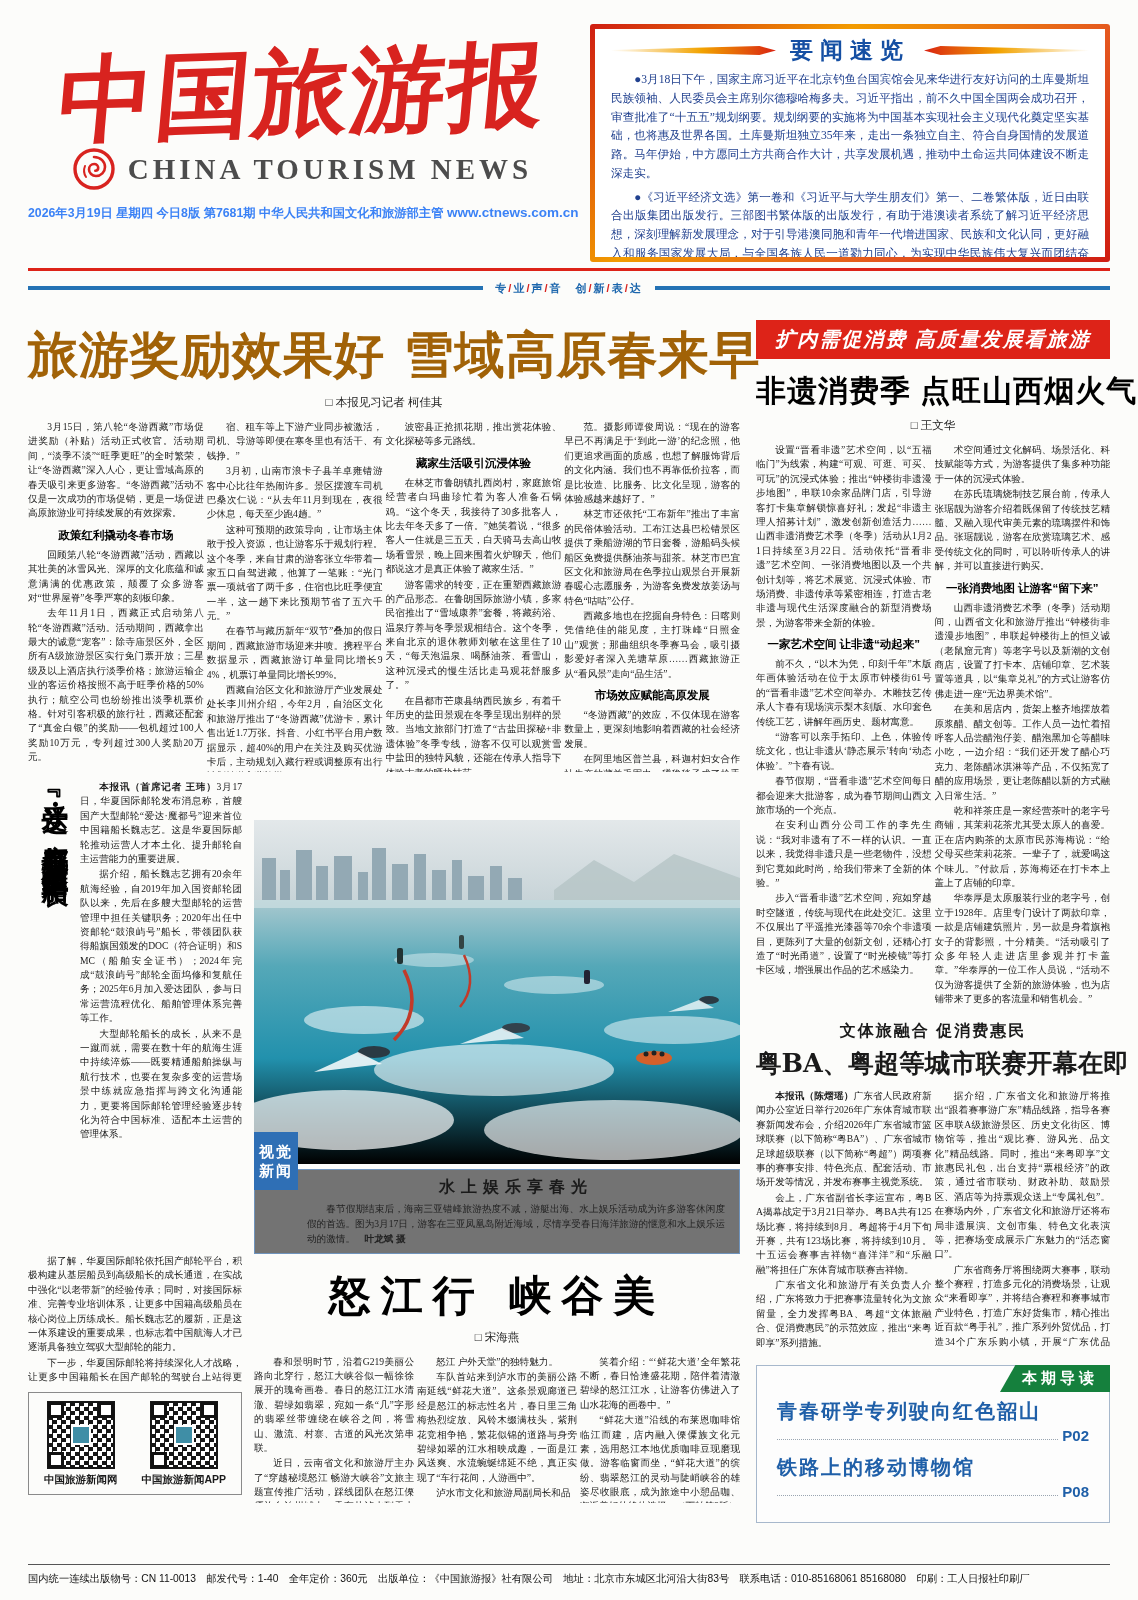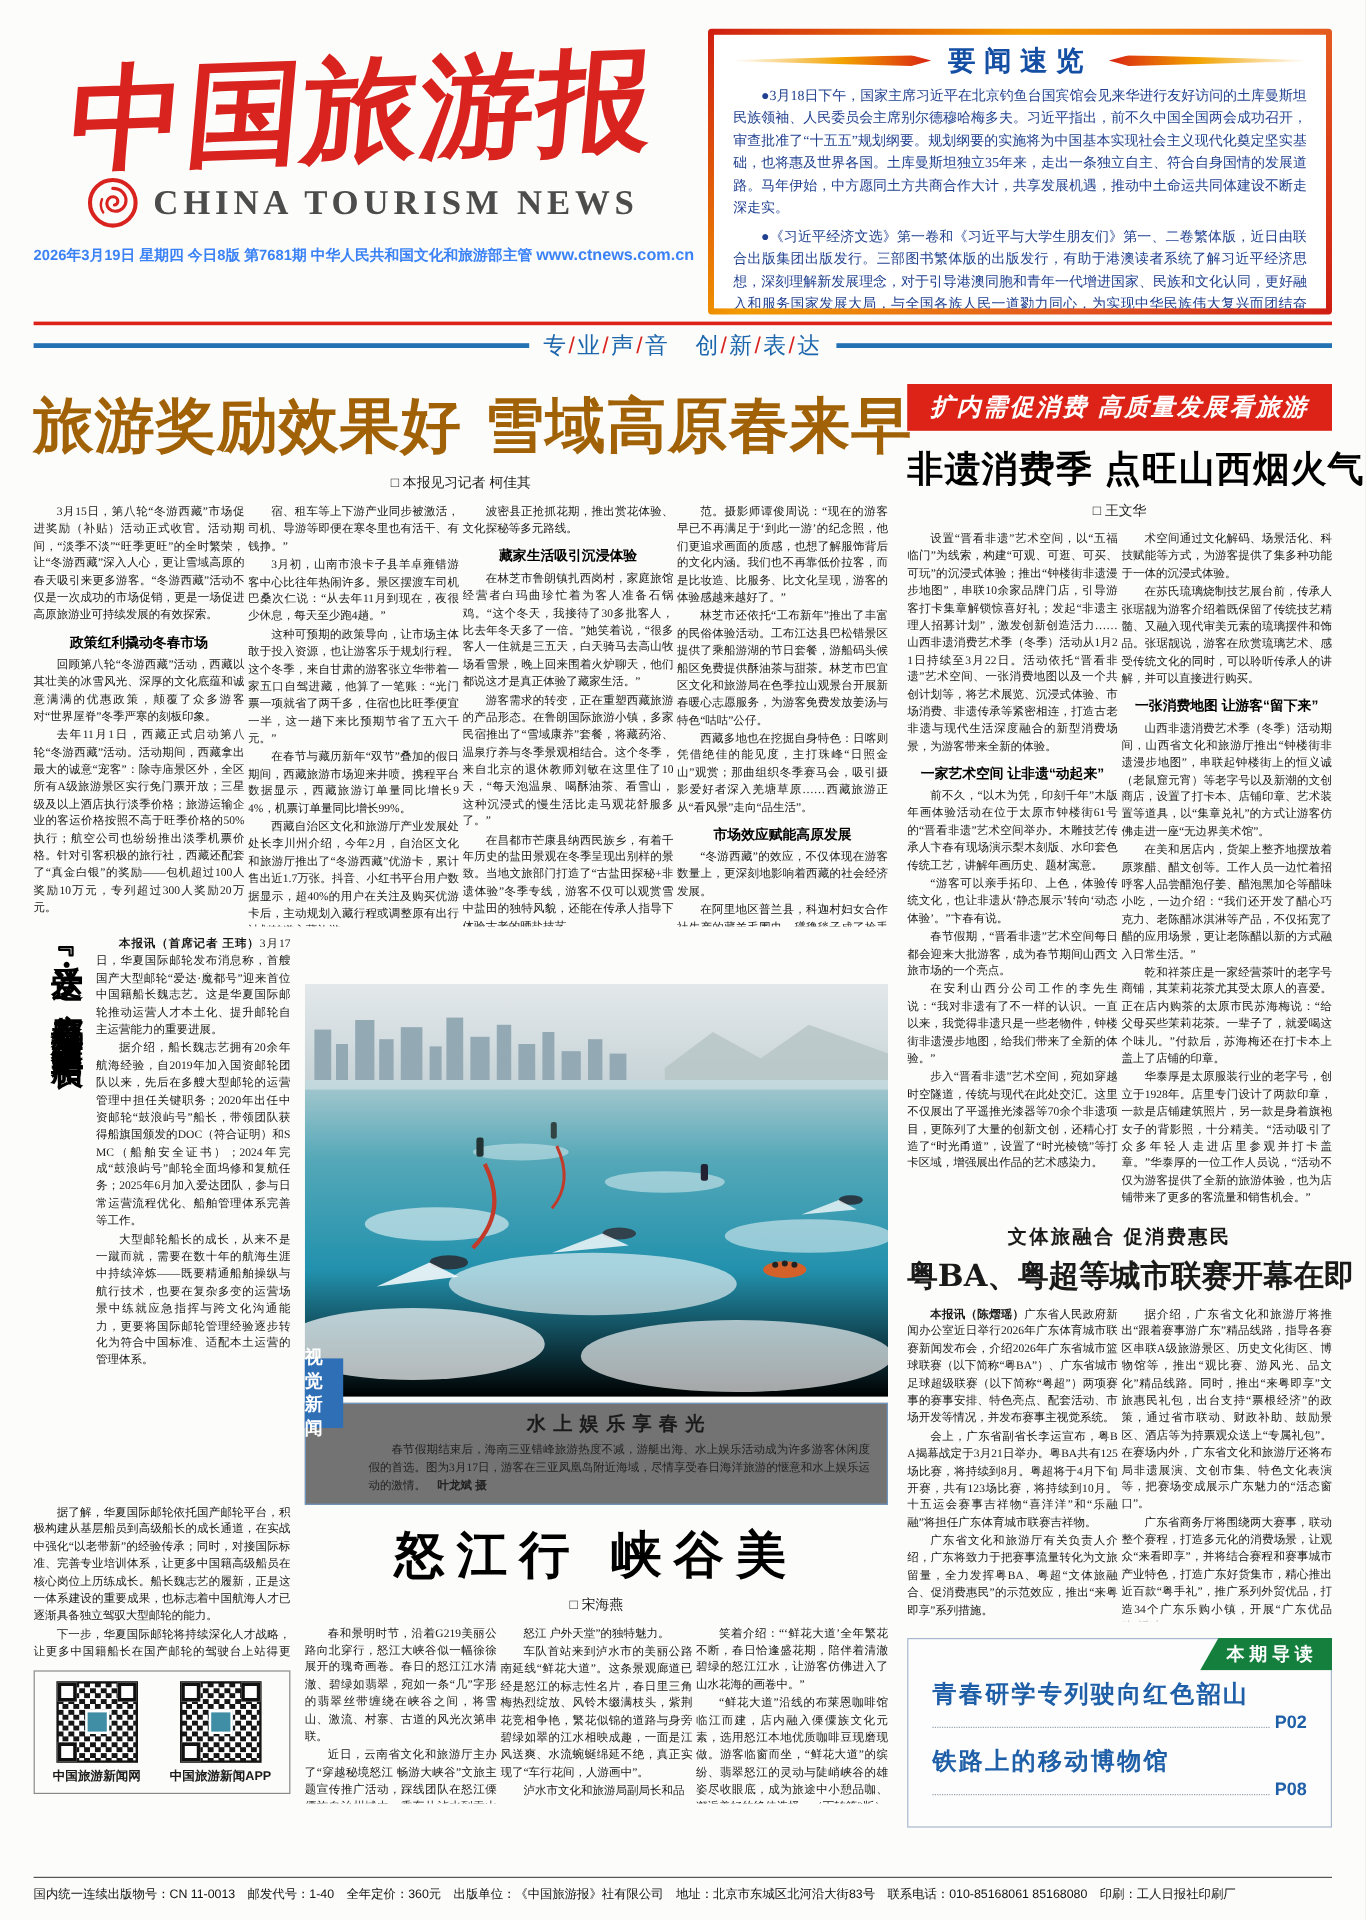--- a/index.html
+++ b/index.html
@@ -23,21 +23,21 @@
           clip-path:polygon(0 45%,90% 0,100% 50%,90% 100%,0 55%);}
   .swoosh.rev{transform:scaleX(-1);}
   .digest-title{color:#154fa3;font-size:23px;font-weight:bold;letter-spacing:7px;margin:0 14px;
                 font-family:"Liberation Serif",serif;white-space:nowrap;}
   .digest-p{color:#21418f;font-size:11.6px;line-height:1.62;text-align:justify;text-indent:2em;margin:5px 0;
             font-family:"Liberation Serif",serif;word-break:break-all;}
   
   .redline{height:3px;background:#dd2318;margin-top:6px;}
   .slogan{display:flex;align-items:center;margin-top:7px;height:20px;}
   .sline{flex:1;height:4px;background:#2472b4;}
-  .slogan-text{margin:0 12px;font-size:19px;font-weight:normal;letter-spacing:2px;color:#1c66ad;white-space:nowrap;}
+  .slogan-text{margin:0 12px;font-size:11px;font-weight:bold;letter-spacing:2px;color:#1c66ad;white-space:nowrap;}
   .slogan-text .sl-red{color:#d8231f;}
   
   .main{display:flex;gap:16px;margin-top:8px;}
   .leftcol{width:712px;flex:none;}
   .rightcol{flex:1;min-width:0;}
   .hl-main{font-family:"DejaVu Serif",serif;font-size:50px;font-weight:bold;text-align:center;
            letter-spacing:1px;margin:16px 0 4px;color:#a16207;white-space:nowrap;}
   .byline{text-align:center;font-size:11.5px;color:#222;margin:6px 0 10px;}
   .colsflex{display:flex;gap:3px;overflow:hidden;}
   .col{flex:1;min-width:0;overflow:hidden;}
@@ -58,21 +58,21 @@
   .qrunit{text-align:center;}
   .qr{width:66px;height:66px;margin:0 auto;position:relative;
       background:repeating-conic-gradient(#161616 0% 25%,#fff 0% 50%) 0 0/9px 9px;outline:2px solid #161616;outline-offset:-1px;}
   .qr .eye{position:absolute;width:16px;height:16px;background:#fff;border:3px solid #111;box-sizing:border-box;}
   .qr .e1{top:0;left:0;} .qr .e2{top:0;right:0;} .qr .e3{bottom:0;left:0;}
   .qr .core{position:absolute;top:23px;left:23px;width:20px;height:20px;background:#3f8ea6;border:2px solid #fff;box-sizing:border-box;}
   .qr-label{font-size:10.5px;font-weight:bold;margin-top:5px;white-space:nowrap;}
   
   .photo-wrap{flex:1;min-width:0;margin-top:40px;}
   .photo{position:relative;line-height:0;}
-  .vis-tag{position:absolute;left:0;bottom:-26px;width:32px;height:58px;background:#2f6fb5;color:#fff;
+  .vis-tag{position:absolute;left:0;bottom:-26px;width:44px;height:58px;background:#2f6fb5;color:#fff;
            display:flex;flex-direction:column;align-items:center;justify-content:center;font-weight:bold;
            font-size:15px;line-height:1.3;letter-spacing:2px;z-index:3;}
   .caption-box{border:1px solid #6f94bd;margin-top:5px;padding:6px 14px 6px 52px;position:relative;background:#737373;}
   .cap-title{text-align:center;font-weight:bold;font-size:16px;font-family:"DejaVu Serif",serif;
              letter-spacing:6px;margin:1px 0 4px;}
   .cap-text{font-size:9.6px;line-height:1.55;text-align:justify;text-indent:2em;font-family:"Liberation Serif",serif;
             color:#222;margin:0;word-break:break-all;}
   .credit{font-weight:bold;white-space:nowrap;font-family:"Liberation Sans",sans-serif;}
   
   .nujiang{margin-top:14px;}
@@ -327,21 +327,21 @@
       <div class="kicker-red">扩内需促消费  高质量发展看旅游</div>
       <div class="hl-shanxi">非遗消费季 点旺山西烟火气</div>
       <div class="byline">□ 王文华</div>
       <div class="colsflex h2cols-a">
           <div class="col">
             <p class="para">设置“晋看非遗”艺术空间，以“五福临门”为线索，构建“可观、可逛、可买、可玩”的沉浸式体验；推出“钟楼街非遗漫步地图”，串联10余家品牌门店，引导游客打卡集章解锁惊喜好礼；发起“非遗主理人招募计划”，激发创新创造活力……山西非遗消费艺术季（冬季）活动从1月21日持续至3月22日。活动依托“晋看非遗”艺术空间、一张消费地图以及一个共创计划等，将艺术展览、沉浸式体验、市场消费、非遗传承等紧密相连，打造古老非遗与现代生活深度融合的新型消费场景，为游客带来全新的体验。</p>
             <div class="subhead">一家艺术空间 让非遗“动起来”</div>
             <p class="para">前不久，“以木为凭，印刻千年”木版年画体验活动在位于太原市钟楼街61号的“晋看非遗”艺术空间举办。木雕技艺传承人卞春有现场演示梨木刻版、水印套色传统工艺，讲解年画历史、题材寓意。</p>
             <p class="para">“游客可以亲手拓印、上色，体验传统文化，也让非遗从‘静态展示’转向‘动态体验’。”卞春有说。</p>
             <p class="para">春节假期，“晋看非遗”艺术空间每日都会迎来大批游客，成为春节期间山西文旅市场的一个亮点。</p>
-            <p class="para">在安利山西分公司工作的李先生说：“我对非遗有了不一样的认识。一直以来，我觉得非遗只是一些老物件，钟楼街非遗漫步地图，给我们带来了全新的体验。”</p>
+            <p class="para">在安利山西分公司工作的李先生说：“我对非遗有了不一样的认识。一直以来，我觉得非遗只是一些老物件，没想到它竟如此时尚，给我们带来了全新的体验。”</p>
             <p class="para">步入“晋看非遗”艺术空间，宛如穿越时空隧道，传统与现代在此处交汇。这里不仅展出了平遥推光漆器等70余个非遗项目，更陈列了大量的创新文创，还精心打造了“时光甬道”，设置了“时光棱镜”等打卡区域，增强展出作品的艺术感染力。</p>
           </div>
           <div class="col">
             <p class="para">术空间通过文化解码、场景活化、科技赋能等方式，为游客提供了集多种功能于一体的沉浸式体验。</p>
             <p class="para">在苏氏琉璃烧制技艺展台前，传承人张琚靓为游客介绍着既保留了传统技艺精髓、又融入现代审美元素的琉璃摆件和饰品。张琚靓说，游客在欣赏琉璃艺术、感受传统文化的同时，可以聆听传承人的讲解，并可以直接进行购买。</p>
             <div class="subhead">一张消费地图 让游客“留下来”</div>
             <p class="para">山西非遗消费艺术季（冬季）活动期间，山西省文化和旅游厅推出“钟楼街非遗漫步地图”，串联起钟楼街上的恒义诚（老鼠窟元宵）等老字号以及新潮的文创商店，设置了打卡本、店铺印章、艺术装置等道具，以“集章兑礼”的方式让游客仿佛走进一座“无边界美术馆”。</p>
             <p class="para">在美和居店内，货架上整齐地摆放着原浆醋、醋文创等。工作人员一边忙着招呼客人品尝醋泡仔姜、醋泡黑加仑等醋味小吃，一边介绍：“我们还开发了醋心巧克力、老陈醋冰淇淋等产品，不仅拓宽了醋的应用场景，更让老陈醋以新的方式融入日常生活。”</p>
             <p class="para">乾和祥茶庄是一家经营茶叶的老字号商铺，其茉莉花茶尤其受太原人的喜爱。正在店内购茶的太原市民苏海梅说：“给父母买些茉莉花茶。一辈子了，就爱喝这个味儿。”付款后，苏海梅还在打卡本上盖上了店铺的印章。</p>
             <p class="para">华泰厚是太原服装行业的老字号，创立于1928年。店里专门设计了两款印章，一款是店铺建筑照片，另一款是身着旗袍女子的背影照，十分精美。“活动吸引了众多年轻人走进店里参观并打卡盖章。”华泰厚的一位工作人员说，“活动不仅为游客提供了全新的旅游体验，也为店铺带来了更多的客流量和销售机会。”</p>

